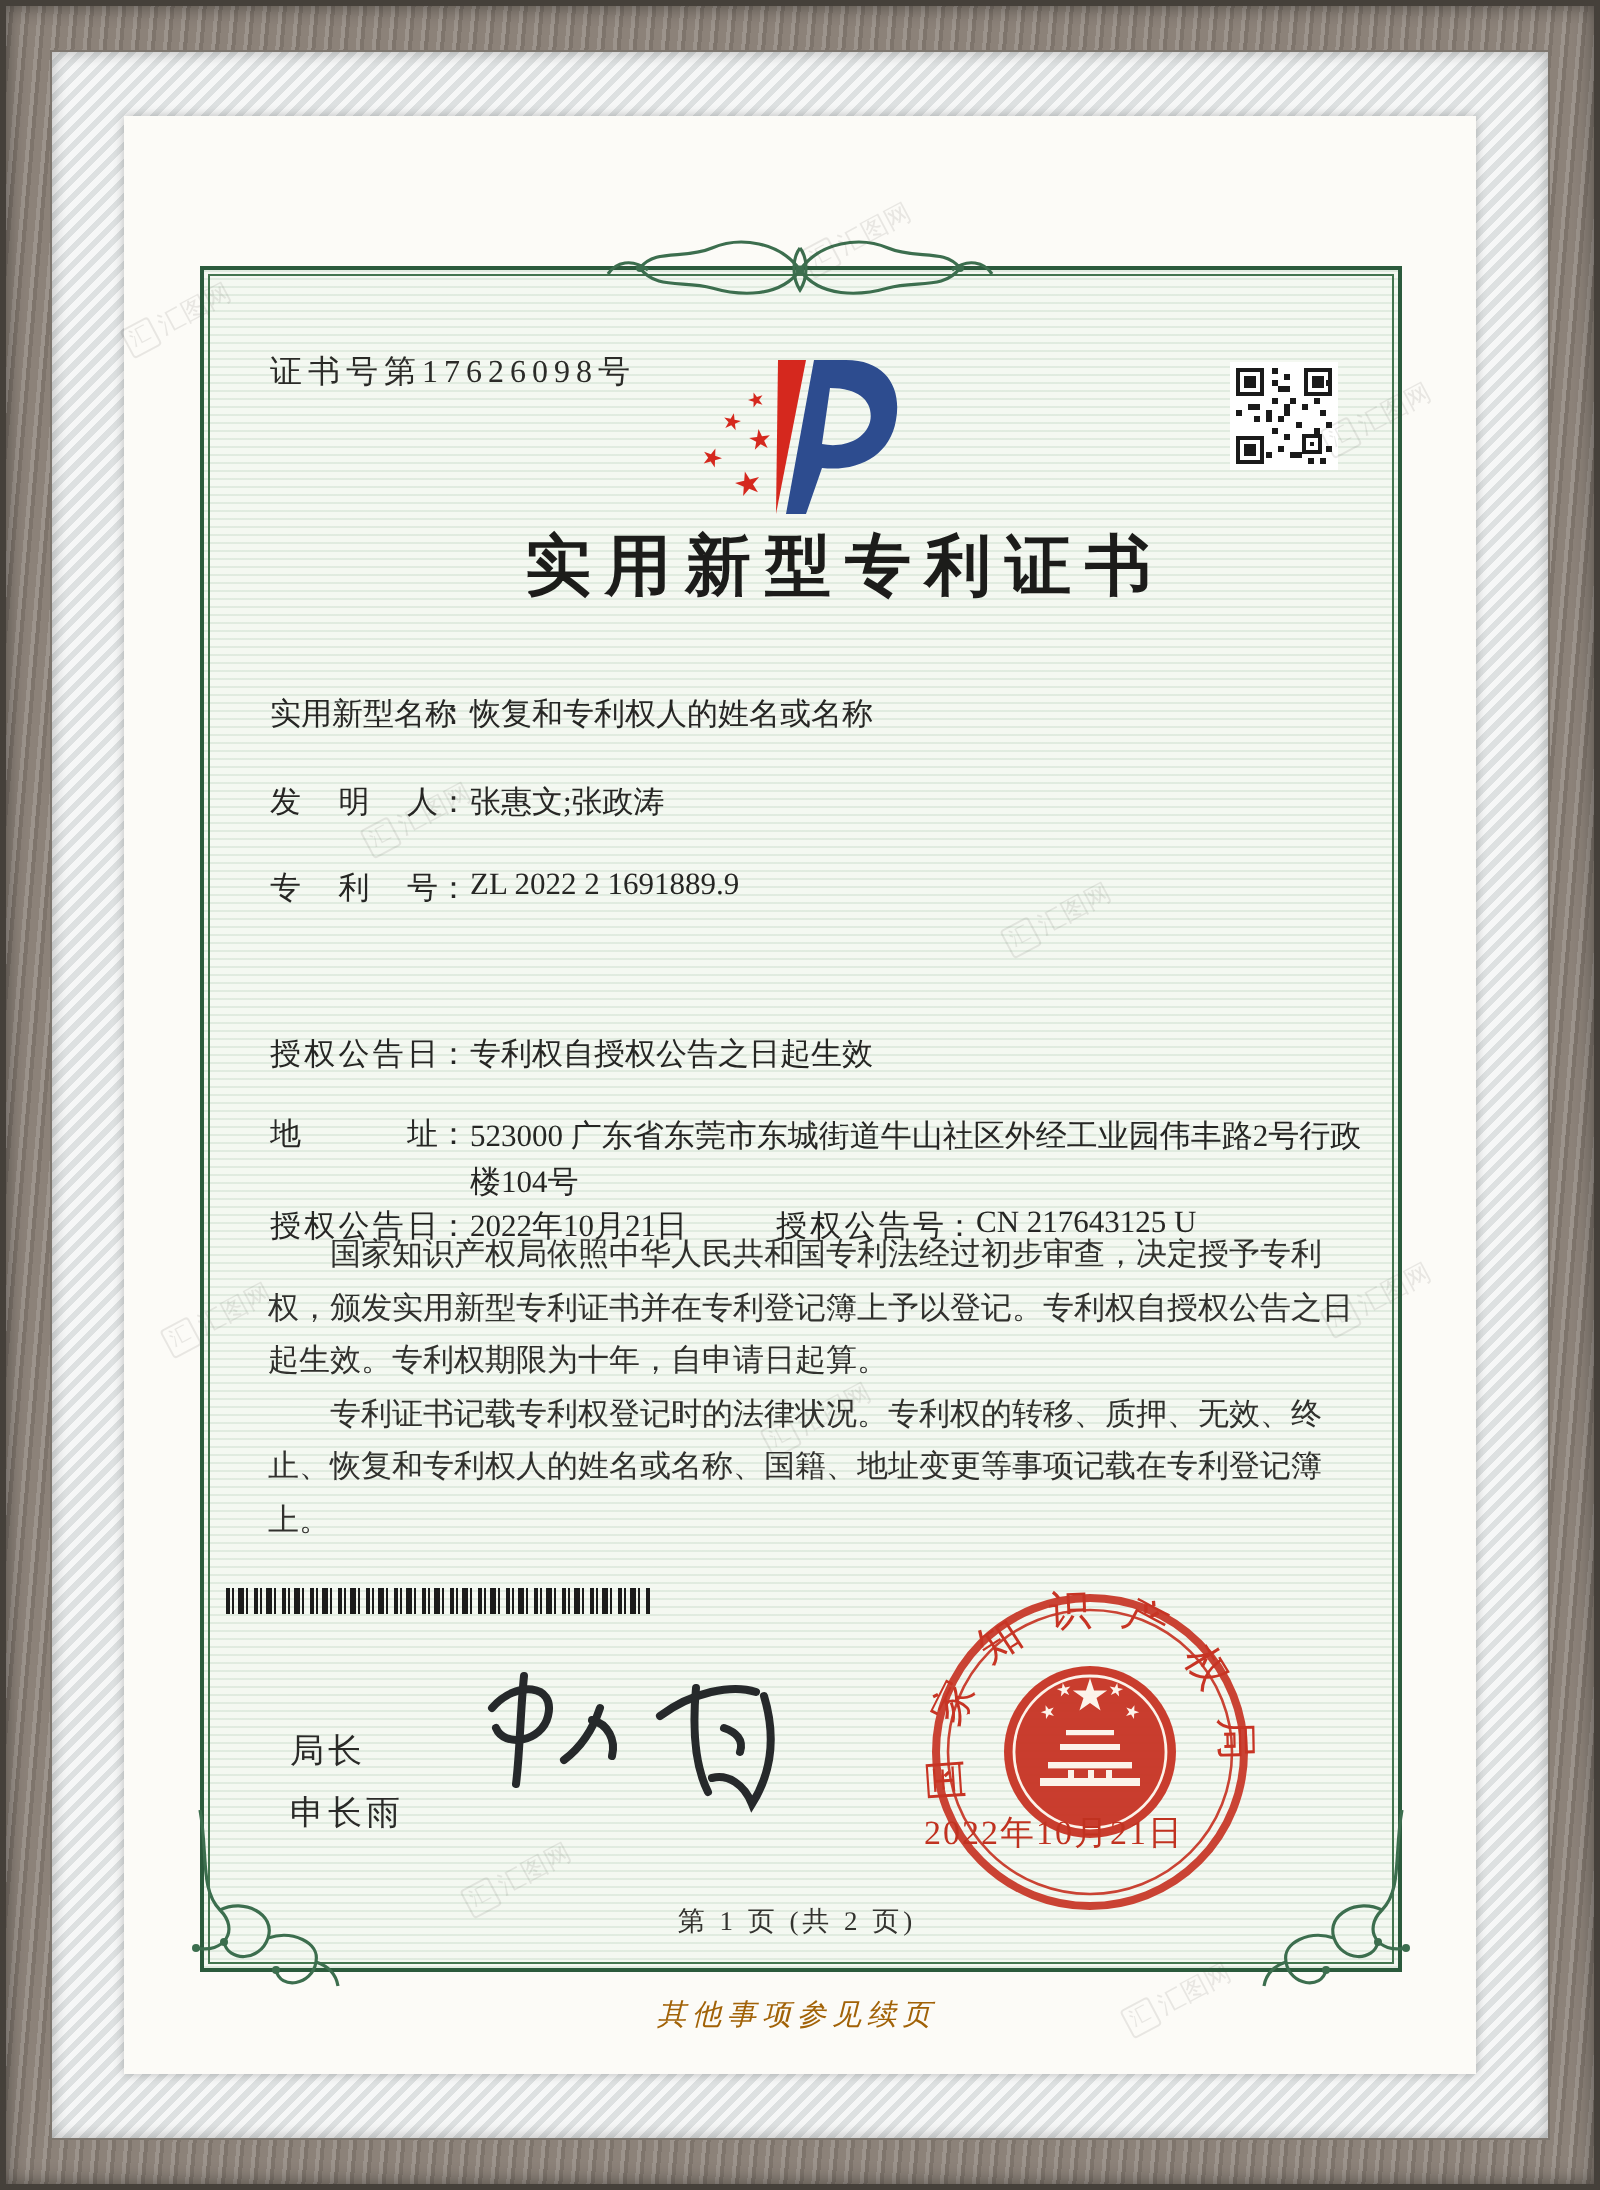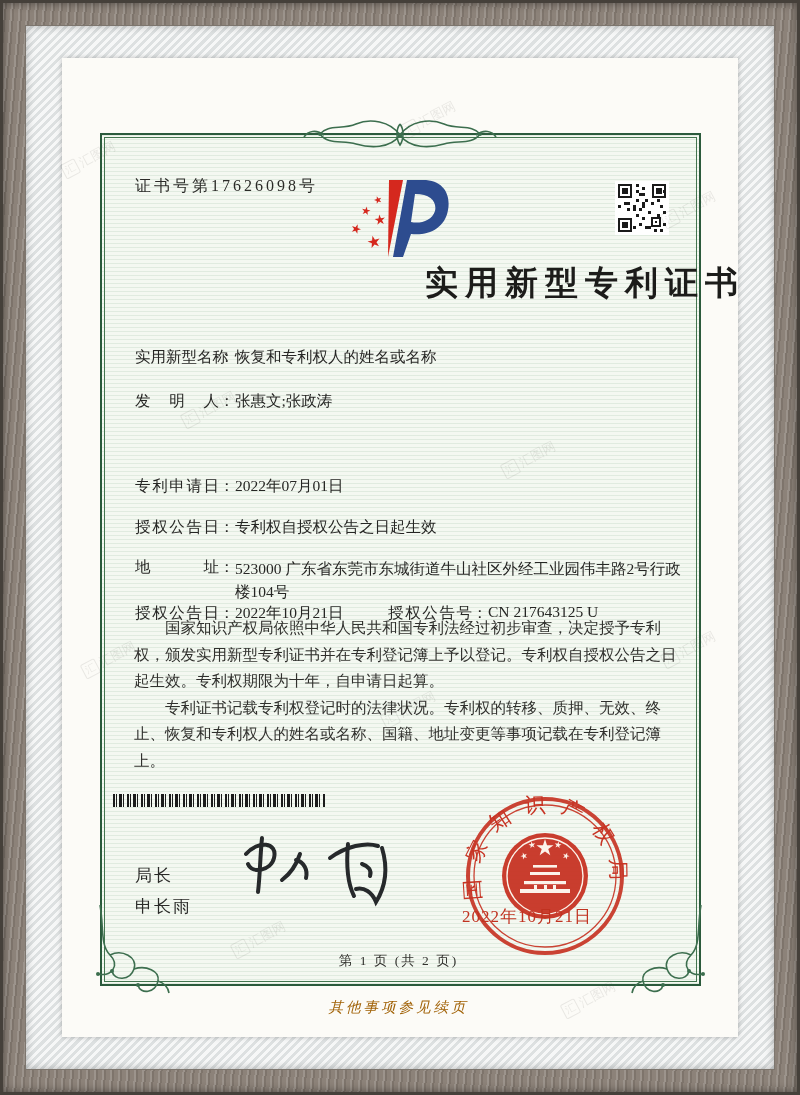--- a/index.html
+++ b/index.html
@@ -22,39 +22,39 @@
     background-image:repeating-linear-gradient(180deg, rgba(122,168,132,.16) 0 1px, rgba(255,255,255,0) 1px 4px);}
   .gb-inner{position:absolute;inset:2px;border:1px solid #43754f;}
   .flourish{position:absolute;color:#3c6e4e;}
   svg.orn{display:block;}
 
   .layer{position:absolute;inset:0;}
 
   .cert-no{position:absolute;left:73px;top:118px;font-size:16px;letter-spacing:3px;color:#2b2b28;}
   .logo{position:absolute;left:283px;top:116px;}
   .qr{position:absolute;left:553px;top:123px;}
-  .title{position:absolute;left:38px;width:645px;top:203px;text-align:right;font-size:33px;font-weight:bold;
+  .title{position:absolute;left:38px;width:645px;top:203px;text-align:center;font-size:33px;font-weight:bold;
     letter-spacing:7px;color:#1c1c1a;}
 
   .row{position:absolute;left:73px;right:40px;font-size:15.5px;color:#262624;white-space:nowrap;}
   .flabel{display:inline-block;width:84px;text-align:justify;text-align-last:justify;vertical-align:top;}
   .fcolon{display:inline-block;width:14px;vertical-align:top;}
   .fvalue{display:inline-block;margin-left:2px;vertical-align:top;}
   .row.r-name{top:289px}.row.r-inv{top:333px}.row.r-pno{top:376px}.row.r-fdate{top:418px}
   .row.r-pat{top:459px}.row.r-addr{top:499px}.row.r-grant{top:545px}
   .row.r-addr .fvalue{white-space:normal;width:452px;line-height:23px;}
   .pair2{position:absolute;left:253px;top:0;}
 
   .paras{position:absolute;left:72px;top:557px;width:548px;font-size:15.5px;line-height:26.5px;color:#30302d;}
   .paras p{margin:0;text-indent:2em;}
 
   .barcode{position:absolute;left:51px;top:736px;width:212px;height:13px;
     background-image:repeating-linear-gradient(90deg,#1b1b1b 0 2px,transparent 2px 3px,#1b1b1b 3px 4px,transparent 4px 6px,#1b1b1b 6px 9px,transparent 9px 10px,#1b1b1b 10px 11px,transparent 11px 14px);}
 
-  .signer{position:absolute;left:73px;font-family:"Liberation Sans",sans-serif;font-size:17px;color:#2a2a28;letter-spacing:2px;}
+  .signer{position:absolute;left:83px;font-family:"Liberation Sans",sans-serif;font-size:17px;color:#2a2a28;letter-spacing:2px;}
   .signer.t1{top:806px}.signer.t2{top:837px}
   .signature{position:absolute;left:172px;top:766px;}
 
   .seal{position:absolute;left:398px;top:733px;}
   .seal-date{position:absolute;left:370px;top:847px;width:190px;text-align:center;font-size:17px;color:#c03220;
     letter-spacing:1px;white-space:nowrap;}
 
   .page-info{position:absolute;left:38px;width:597px;top:894px;text-align:center;font-size:13.5px;color:#33332f;letter-spacing:2px;}
   .footer-note{position:absolute;left:38px;width:597px;top:940px;text-align:center;font-size:14.5px;color:#a16207;
     font-style:italic;letter-spacing:3px;}
@@ -195,22 +195,22 @@
       </div>
 
       <div class="title">实用新型专利证书</div>
 
       <div class="row r-name">
         <span class="flabel">实用新型名称</span><span class="fcolon">：</span><span class="fvalue">恢复和专利权人的姓名或名称</span>
       </div>
       <div class="row r-inv">
         <span class="flabel">发明人</span><span class="fcolon">：</span><span class="fvalue">张惠文;张政涛</span>
       </div>
-      <div class="row r-fdate">
-        <span class="flabel">专利申请日</span><span class="fcolon">：</span><span class="fvalue">2022年07月01日</span>
+      <div class="row r-pno">
+        <span class="flabel">专利号</span><span class="fcolon">：</span><span class="fvalue">ZL 2022 2 1691889.9</span>
       </div>
       <div class="row r-pat">
         <span class="flabel">授权公告日</span><span class="fcolon">：</span><span class="fvalue">专利权自授权公告之日起生效</span>
       </div>
       <div class="row r-addr">
         <span class="flabel">地址</span><span class="fcolon">：</span><span class="fvalue">523000 广东省东莞市东城街道牛山社区外经工业园伟丰路2号行政楼104号</span>
       </div>
       <div class="row r-grant">
         <span class="flabel">授权公告日</span><span class="fcolon">：</span><span class="fvalue">2022年10月21日</span>
         <span class="pair2">

